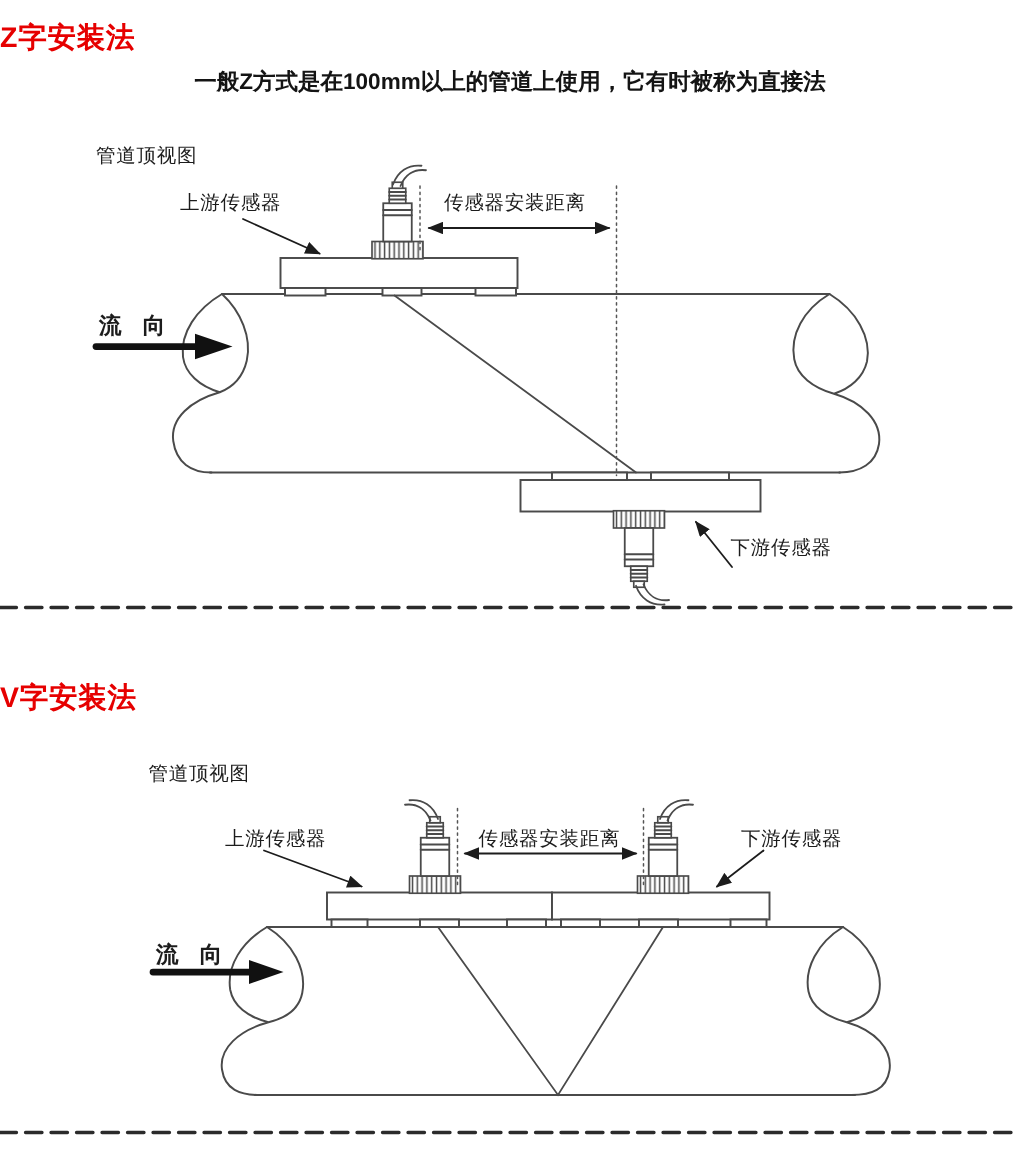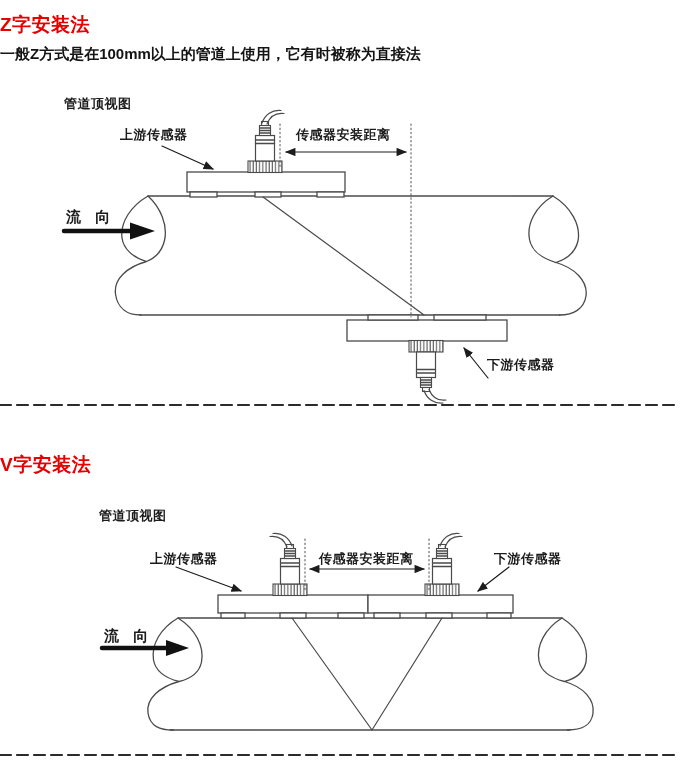--- a/index.html
+++ b/index.html
@@ -4,23 +4,23 @@
 <style>
   html,body{margin:0;padding:0;background:#fff;}
   .page{
     position:relative;width:680px;height:771px;background:#fff;overflow:hidden;
     font-family:"Liberation Sans","DejaVu Sans",sans-serif;color:#1c1c1c;
   }
   .art{position:absolute;left:0;top:0;width:680px;height:771px;}
   .abs{position:absolute;white-space:nowrap;}
   .title{left:0;top:12px;width:680px;font-size:19px;font-weight:bold;color:#e60000;letter-spacing:.5px;}
   .title.v{top:428px;margin-top:24px;}
-  .subtitle{left:0;top:45px;width:680px;text-align:left;font-size:15px;font-weight:600;color:#141414;}
+  .subtitle{left:0;top:45px;width:680px;text-align:center;font-size:15px;font-weight:600;color:#141414;}
   .subtitle.v{top:459px;}
-  .dlabel{font-size:13px;font-weight:700;color:#1c1c1c;letter-spacing:.5px;}
+  .dlabel{font-size:13px;font-weight:400;color:#1c1c1c;letter-spacing:.5px;}
   .flow{font-size:15px;font-weight:bold;word-spacing:8px;letter-spacing:1px;text-align:center;}
   .z-view{left:64px;top:95px;}
   .z-up{left:120px;top:126px;}
   .z-dist{left:296px;top:126px;}
   .z-down{left:487px;top:356px;}
   .z-flow{left:66px;top:208px;}
   .v-view{left:99px;top:507px;}
   .v-up{left:150px;top:550px;}
   .v-dist{left:319px;top:550px;}
   .v-down{left:494px;top:550px;}

